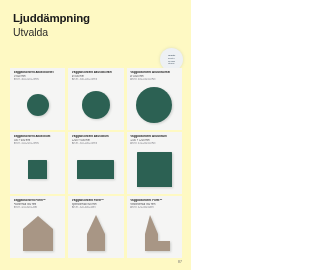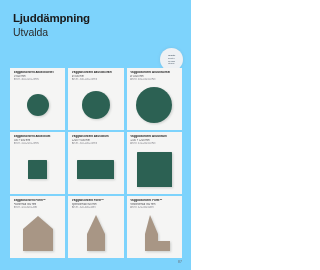--- a/index.html
+++ b/index.html
@@ -3,21 +3,21 @@
 <meta charset="utf-8">
 <style>
   html,body{margin:0;padding:0;}
   body{
     width:191px;height:270px;
     background:#ffffff;
     font-family:"Liberation Sans",sans-serif;
     overflow:hidden;
     position:relative;
   }
-  .page{position:absolute;inset:0;background:#7dd3fc;}
+  .page{position:absolute;inset:0;background:#fef9c3;}
 
   
   .header{position:absolute;left:13px;top:12px;}
   .title{
     font-size:11.5px;font-weight:bold;color:#1a1a1a;
     letter-spacing:-0.2px;line-height:13px;
   }
   .subtitle{
     font-size:10.5px;font-weight:normal;color:#2b2b2b;
     letter-spacing:-0.1px;line-height:12px;margin-top:1px;

